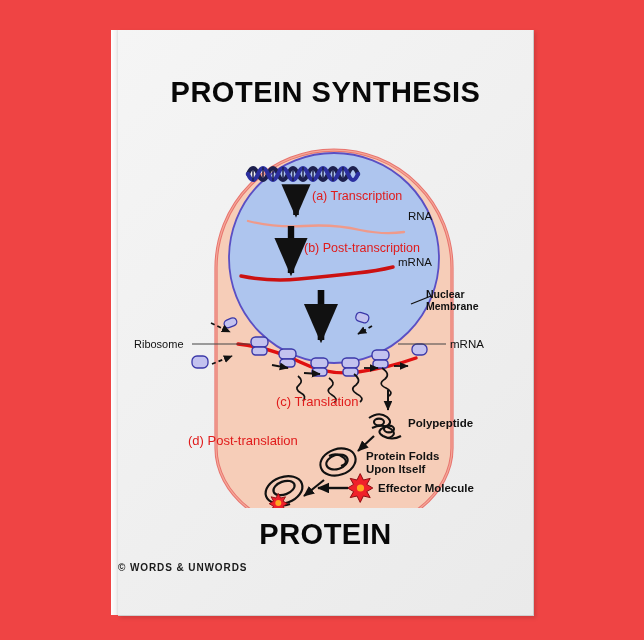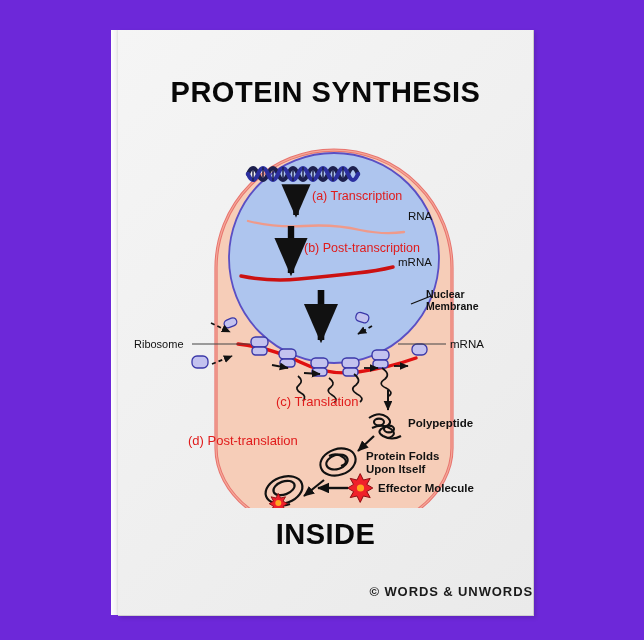--- a/index.html
+++ b/index.html
@@ -9,21 +9,21 @@
     width: 644px;
     height: 644px;
     background: #ffffff;
     font-family: "Liberation Sans", sans-serif;
     overflow: hidden;
   }
   #stage {
     position: relative;
     width: 644px;
     height: 640px;
-    background: #6d28d9;
+    background: #ef4444;
   }
 
   
   .card-spine {
     position: absolute;
     left: 111px;
     top: 30px;
     width: 8px;
     height: 585px;
     background: linear-gradient(to right, #ffffff 0%, #f3f3f3 60%, #dcdcdc 100%);
@@ -65,24 +65,24 @@
     width: 415px;
     text-align: center;
     font-size: 29px;
     font-weight: bold;
     letter-spacing: 0.5px;
     color: #080808;
   }
   .credit {
     position: absolute;
     left: 0;
-    top: 554px;
-    width: 415px;
-    text-align: right;
-    font-size: 13px;
+    top: 532px;
+    width: 415px;
+    text-align: left;
+    font-size: 10px;
     font-weight: bold;
     letter-spacing: 0.9px;
     color: #1a1a1a;
   }
 
   
   .diagram {
     position: absolute;
     left: 8px;
     top: 88px;
@@ -280,16 +280,16 @@
             <path d="M148 382 q6 8 16 4"></path>
           </g>
           <path d="M150 384 l2.3 -4.6 l2.3 4.6 l4.9 -1.2 l-2.4 4.3 l4.3 2.6 l-4.3 2.6 l2.4 4.3 l-4.9 -1.2 l-2.3 4.6 l-2.3 -4.6 l-4.9 1.2 l2.4 -4.3 l-4.3 -2.6 l4.3 -2.6 l-2.4 -4.3 Z" transform="translate(0,-4)" fill="#f0202a" stroke="#8d0d12" stroke-width="0.9"></path>
           <circle cx="152.3" cy="385" r="3" fill="#ffa520"></circle>
         </g>
         <text x="126" y="398" font-size="11.5" font-weight="bold" fill="#111111">Active Protein</text>
 
       </svg>
     </div>
 
-    <div class="inside-word">INSIDE</div>
+    <div class="inside-word">PROTEIN</div>
     <div class="credit">© WORDS &amp; UNWORDS</div>
   </div>
 </div>
 
 </body></html>

